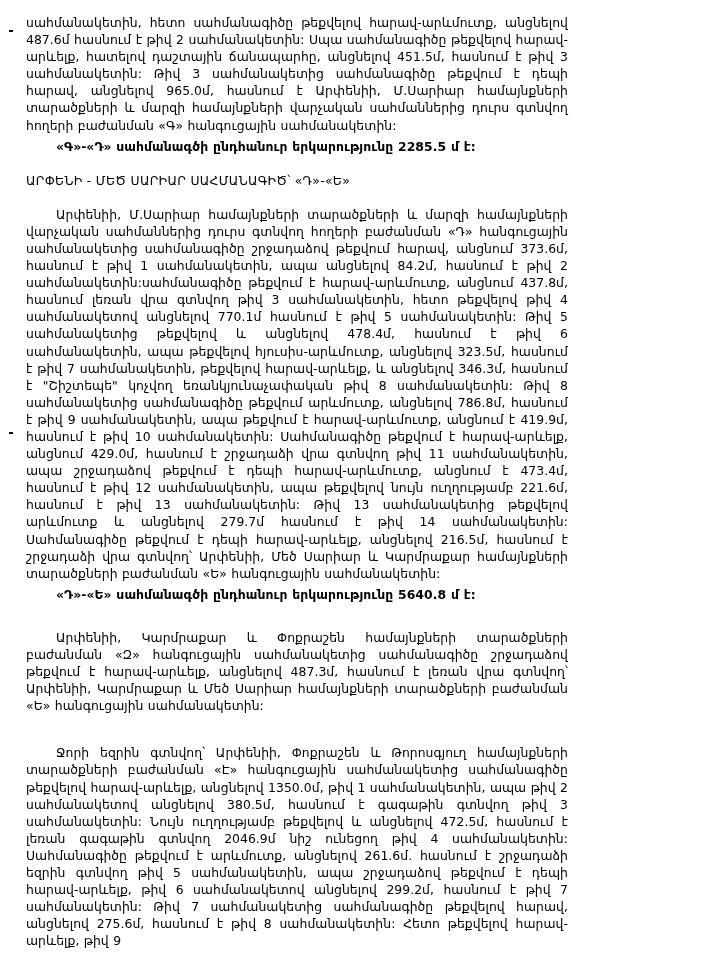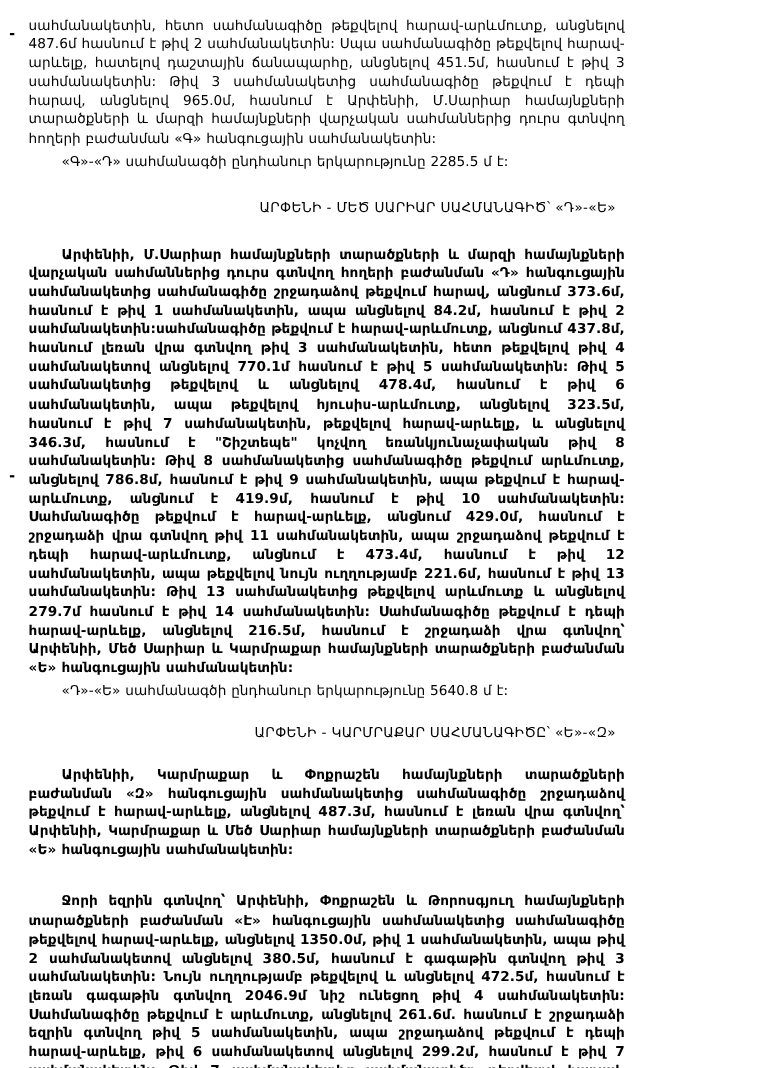--- a/index.html
+++ b/index.html
@@ -24,33 +24,33 @@
   .para {
     text-align: justify;
     font-size: 12.4px;
     line-height: 17.1px;
     margin: 0;
     letter-spacing: 0.05px;
     word-spacing: 0.4px;
   }
   .para.indent {
     text-indent: 30px;
-    font-weight: bold;
   }
   .para.tail {
     text-indent: 30px;
+    font-weight: bold;
   }
   .gap-s { height: 4px; }
   .gap-m { height: 13px; }
   .gap-l { height: 17px; }
   .heading {
-    text-align: right;
+    text-align: left;
     font-size: 12.4px;
     line-height: 17px;
-    margin: 8px;
+    margin: 0;
     letter-spacing: 0.3px;
   }
   .margin-dot {
     position: absolute;
     left: 9px;
     width: 4px;
     height: 2px;
     background: #000;
   }
   .dot-a { top: 30px; }
@@ -77,21 +77,20 @@
   <div class="gap-l"></div>
 
   <p class="para indent">Արփենիի, Մ.Սարիար համայնքների տարածքների և մարզի համայնքների վարչական սահմաններից դուրս գտնվող հողերի բաժանման «Դ» հանգուցային սահմանակետից սահմանագիծը շրջադաձով թեքվում հարավ, անցնում 373.6մ, հասնում է թիվ 1 սահմանակետին, ապա անցնելով 84.2մ, հասնում է թիվ 2 սահմանակետին:սահմանագիծը թեքվում է հարավ-արևմուտք, անցնում 437.8մ, հասնում լեռան վրա գտնվող թիվ 3 սահմանակետին, հետո թեքվելով թիվ 4 սահմանակետով անցնելով 770.1մ հասնում է թիվ 5 սահմանակետին: Թիվ 5 սահմանակետից թեքվելով և անցնելով 478.4մ, հասնում է թիվ 6 սահմանակետին, ապա թեքվելով հյուսիս-արևմուտք, անցնելով 323.5մ, հասնում է թիվ 7 սահմանակետին, թեքվելով հարավ-արևելք, և անցնելով 346.3մ, հասնում է "Շիշտեպե" կոչվող եռանկյունաչափական թիվ 8 սահմանակետին: Թիվ 8 սահմանակետից սահմանագիծը թեքվում արևմուտք, անցնելով 786.8մ, հասնում է թիվ 9 սահմանակետին, ապա թեքվում է հարավ-արևմուտք, անցնում է 419.9մ, հասնում է թիվ 10 սահմանակետին: Սահմանագիծը թեքվում է հարավ-արևելք, անցնում 429.0մ, հասնում է շրջադաձի վրա գտնվող թիվ 11 սահմանակետին, ապա շրջադաձով թեքվում է դեպի հարավ-արևմուտք, անցնում է 473.4մ, հասնում է թիվ 12 սահմանակետին, ապա թեքվելով նույն ուղղությամբ 221.6մ, հասնում է թիվ 13 սահմանակետին: Թիվ 13 սահմանակետից թեքվելով արևմուտք և անցնելով 279.7մ հասնում է թիվ 14 սահմանակետին: Սահմանագիծը թեքվում է դեպի հարավ-արևելք, անցնելով 216.5մ, հասնում է շրջադաձի վրա գտնվող՝ Արփենիի, Մեծ Սարիար և Կարմրաքար համայնքների տարածքների բաժանման «Ե» հանգուցային սահմանակետին:</p>
 
   <div class="gap-s"></div>
 
   <p class="para tail">«Դ»-«Ե» սահմանագծի ընդհանուր երկարությունը 5640.8 մ է:</p>
 
   <div class="gap-m"></div>
 
-  <p class="heading">ԱՐՓԵՆԻ - ԿԱՐՄՐԱՔԱՐ ՍԱՀՄԱՆԱԳԻԾԸ՝ «Ե»-«Զ»</p>
 
   <div class="gap-m"></div>
 
   <p class="para indent">Արփենիի, Կարմրաքար և Փոքրաշեն համայնքների տարածքների բաժանման «Զ» հանգուցային սահմանակետից սահմանագիծը շրջադաձով թեքվում է հարավ-արևելք, անցնելով 487.3մ, հասնում է լեռան վրա գտնվող՝ Արփենիի, Կարմրաքար և Մեծ Սարիար համայնքների տարածքների բաժանման «Ե» հանգուցային սահմանակետին:</p>
 
   <div class="gap-s"></div>
 
 
   <div class="gap-m"></div>
 

